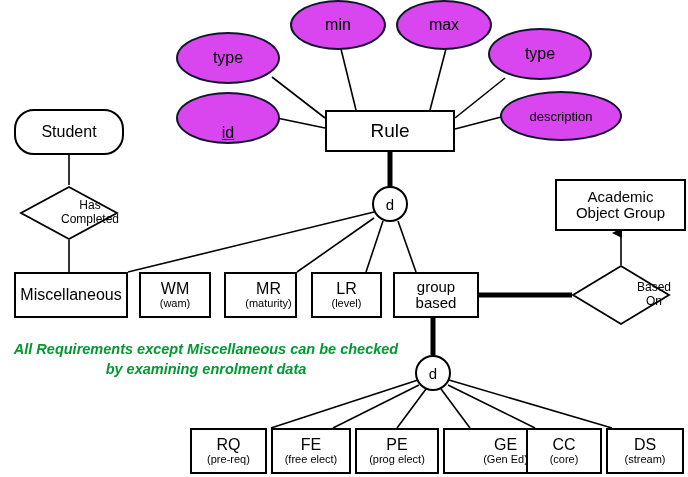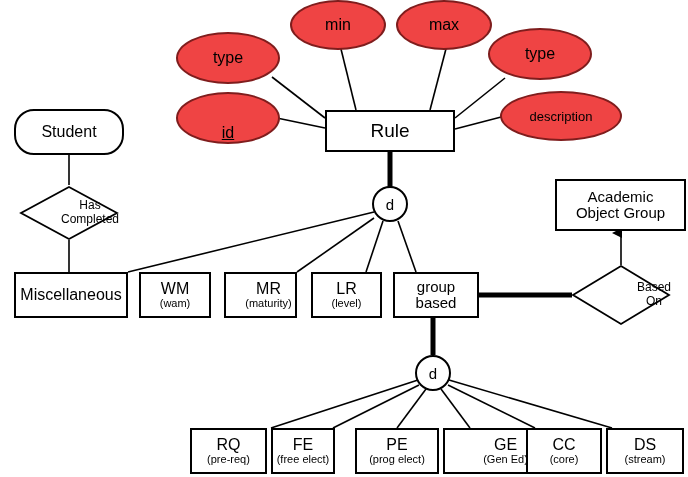--- a/index.html
+++ b/index.html
@@ -6,21 +6,21 @@
   #canvas{position:relative;width:688px;height:477px;background:#ffffff;
           font-family:"Liberation Sans", sans-serif;overflow:hidden;}
   svg.lines{position:absolute;left:0;top:0;width:688px;height:477px;}
   .ent{position:absolute;box-sizing:border-box;border:2px solid #000;background:#fff;
        display:flex;flex-direction:column;align-items:center;justify-content:center;
        text-align:center;line-height:1.05;color:#000;}
   .ent .main{font-size:16px;}
   .ent .sub{font-size:11px;}
   .ent.big .main{font-size:19px;}
   .ent.med .main{font-size:15px;}
-  .ell{position:absolute;box-sizing:border-box;border:2px solid #7f1d1d;background:#ef4444;
+  .ell{position:absolute;box-sizing:border-box;border:2px solid #0f172a;background:#d946ef;
        border-radius:50%;display:flex;align-items:center;justify-content:center;
        font-size:16px;color:#000;}
   .ell.small{font-size:13px;}
   .ell u{text-decoration:underline;}
   .dia{position:absolute;display:flex;align-items:center;justify-content:flex-end;}
   .dia .lbl{position:relative;z-index:2;font-size:12px;text-align:center;line-height:1.15;color:#000;}
   .dia svg{position:absolute;left:0;top:0;}
   .circ{position:absolute;box-sizing:border-box;border:2px solid #000;background:#fff;
         border-radius:50%;display:flex;align-items:center;justify-content:center;
         font-size:15px;color:#000;z-index:3;}
@@ -131,21 +131,21 @@
   <div class="ent med" style="left:555px;top:179px;width:131px;height:52px;">
     <div class="main">Academic</div>
     <div class="main">Object Group</div>
   </div>
 
   <div class="ent" style="left:190px;top:428px;width:77px;height:46px;">
     <div class="main">RQ</div>
     <div class="sub">(pre-req)</div>
   </div>
 
-  <div class="ent" style="left:271px;top:428px;width:64px;height:46px;">
+  <div class="ent" style="left:271px;top:428px;width:80px;height:46px;">
     <div class="main">FE</div>
     <div class="sub">(free elect)</div>
   </div>
 
   <div class="ent" style="left:355px;top:428px;width:84px;height:46px;">
     <div class="main">PE</div>
     <div class="sub">(prog elect)</div>
   </div>
 
   <div class="ent" style="left:443px;top:428px;width:95px;height:46px;padding-left:30px;">
@@ -184,14 +184,18 @@
   </div>
 
   <div class="circ" style="left:372px;top:186px;width:36px;height:36px;">
     <span>d</span>
   </div>
 
   <div class="circ" style="left:415px;top:355px;width:36px;height:36px;">
     <span>d</span>
   </div>
 
+  <div class="note" style="left:6px;top:340px;width:400px;">
+    <div>All Requirements except Miscellaneous can be checked</div>
+    <div>by examining enrolment data</div>
+  </div>
 
 </div>
 
 </body></html>

